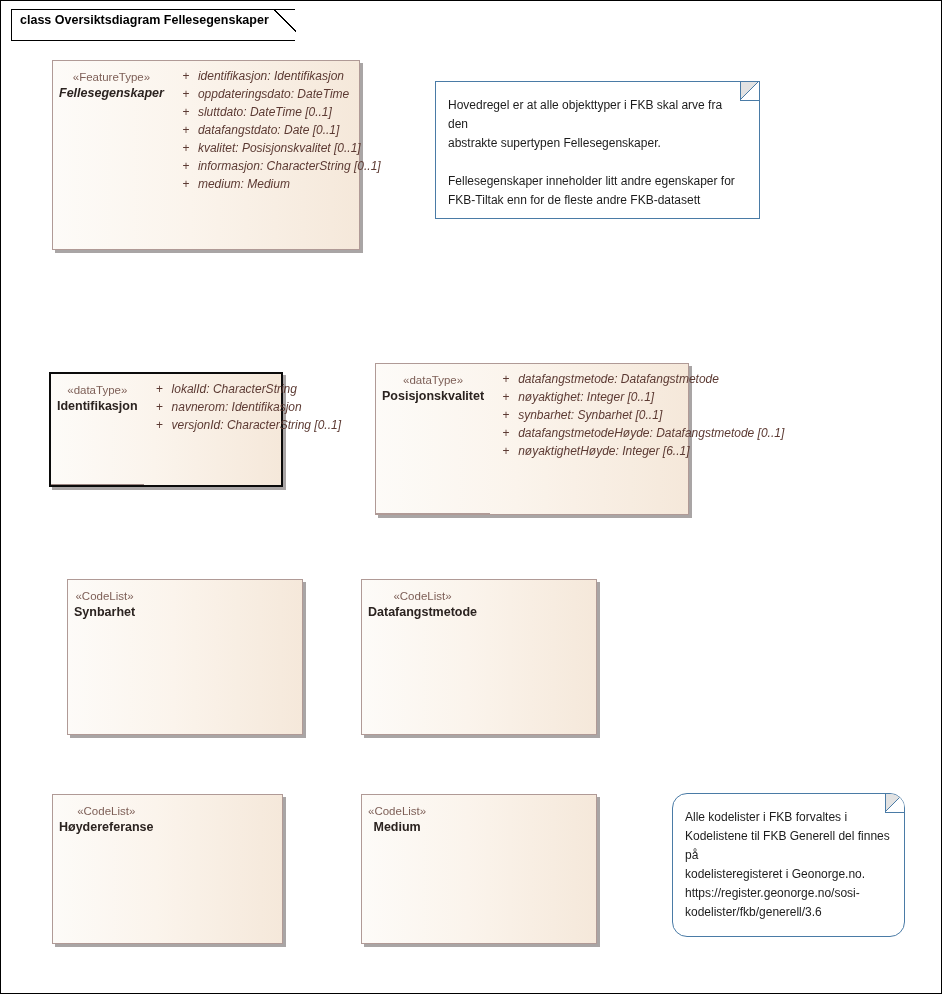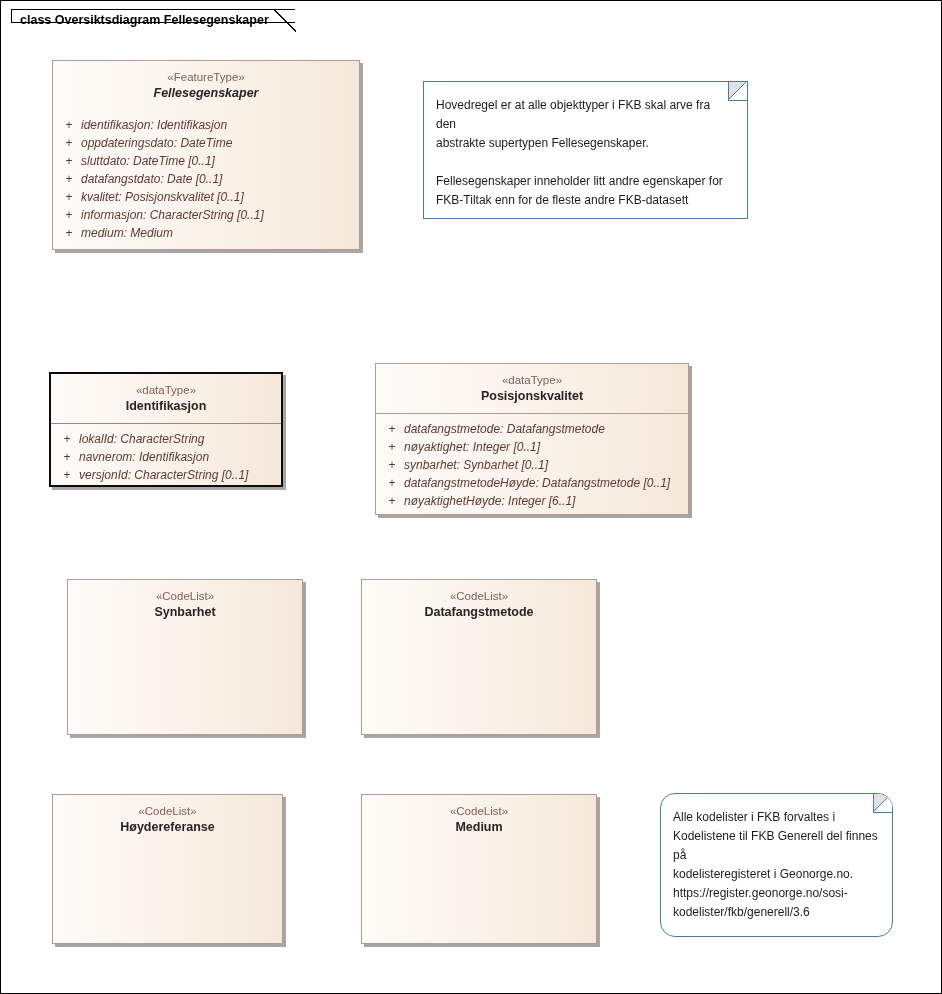--- a/index.html
+++ b/index.html
@@ -21,21 +21,21 @@
     border: 1px solid #000000;
     box-sizing: border-box;
     overflow: hidden;
   }
 
   
   #diagram-tab {
     position: absolute;
     left: 10px;
     top: 8px;
-    height: 14px;
+    height: 32px;
     padding: 0 26px 0 8px;
     background: #ffffff;
     color: #000000;
     font-size: 12.5px;
     font-weight: bold;
     line-height: 21px;
     white-space: nowrap;
     box-sizing: border-box;
     
     border-left: 1px solid #000000;
@@ -59,21 +59,21 @@
   #diagram-tab-label { position: relative; z-index: 2; }
 
   
   .uml-class {
     position: absolute;
     box-sizing: border-box;
     border: 1px solid #b09a96;
     background: linear-gradient(to right, #fdfbf8 0%, #fbf4ec 45%, #f5e8da 100%);
     box-shadow: 3px 3px 0 0 #a9a5a5;
     display: flex;
-    flex-direction: column;
+    flex-direction: row;
   }
   .uml-class.selected {
     border: 2px solid #0b0b0b;
     box-shadow: 3px 3px 0 0 #a9a5a5;
   }
 
   .uml-header {
     padding: 9px 6px 8px 6px;
     text-align: center;
     flex: none;
@@ -125,20 +125,21 @@
   .uml-note {
     position: absolute;
     box-sizing: border-box;
     background: #ffffff;
     border: 1px solid #4a7ba6;
     padding: 14px 14px 10px 12px;
     font-size: 12px;
     line-height: 19px;
     color: #1c1c1c;
     overflow: hidden;
+    margin-left: 12px;
   }
   .uml-note .dogear {
     position: absolute;
     top: -1px;
     right: -1px;
     width: 19px;
     height: 19px;
     background: #e2e2e2;
     border-left: 1px solid #4a7ba6;
     border-bottom: 1px solid #4a7ba6;

